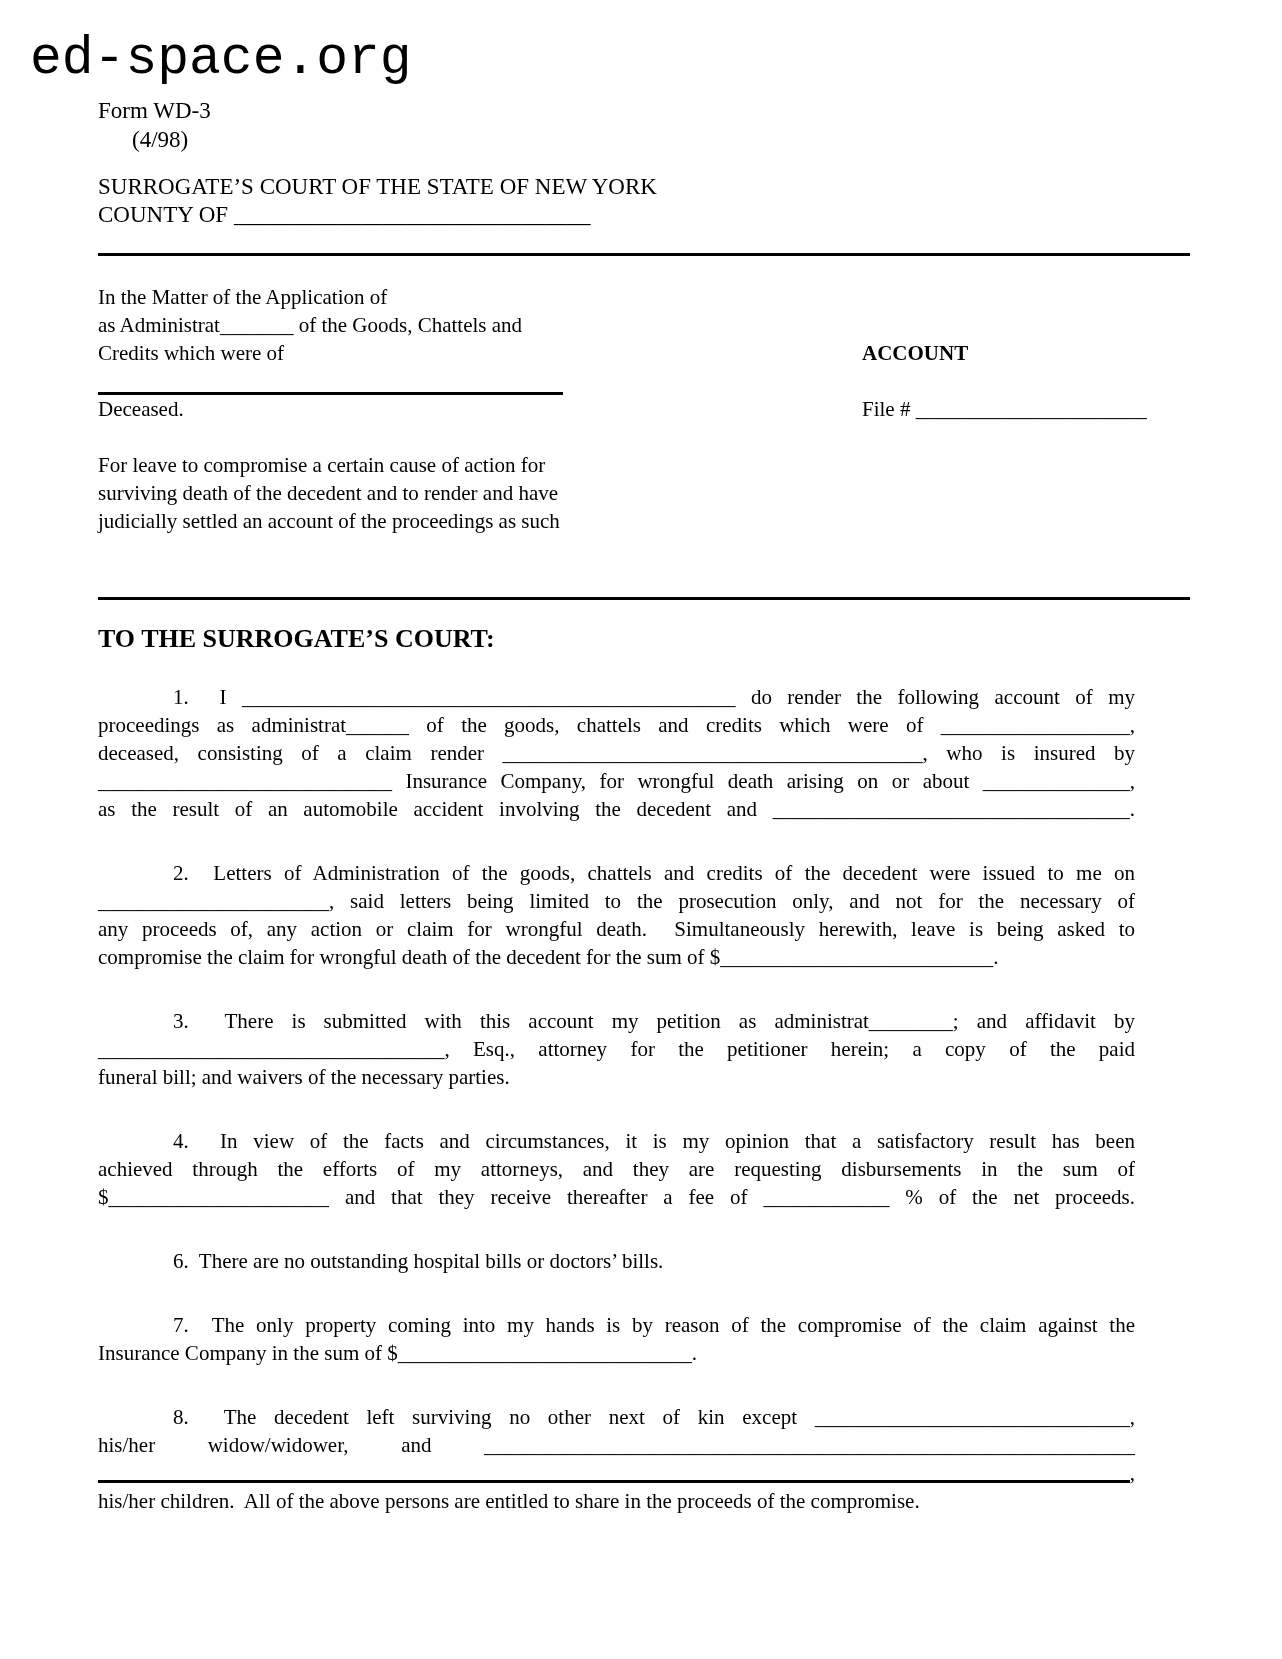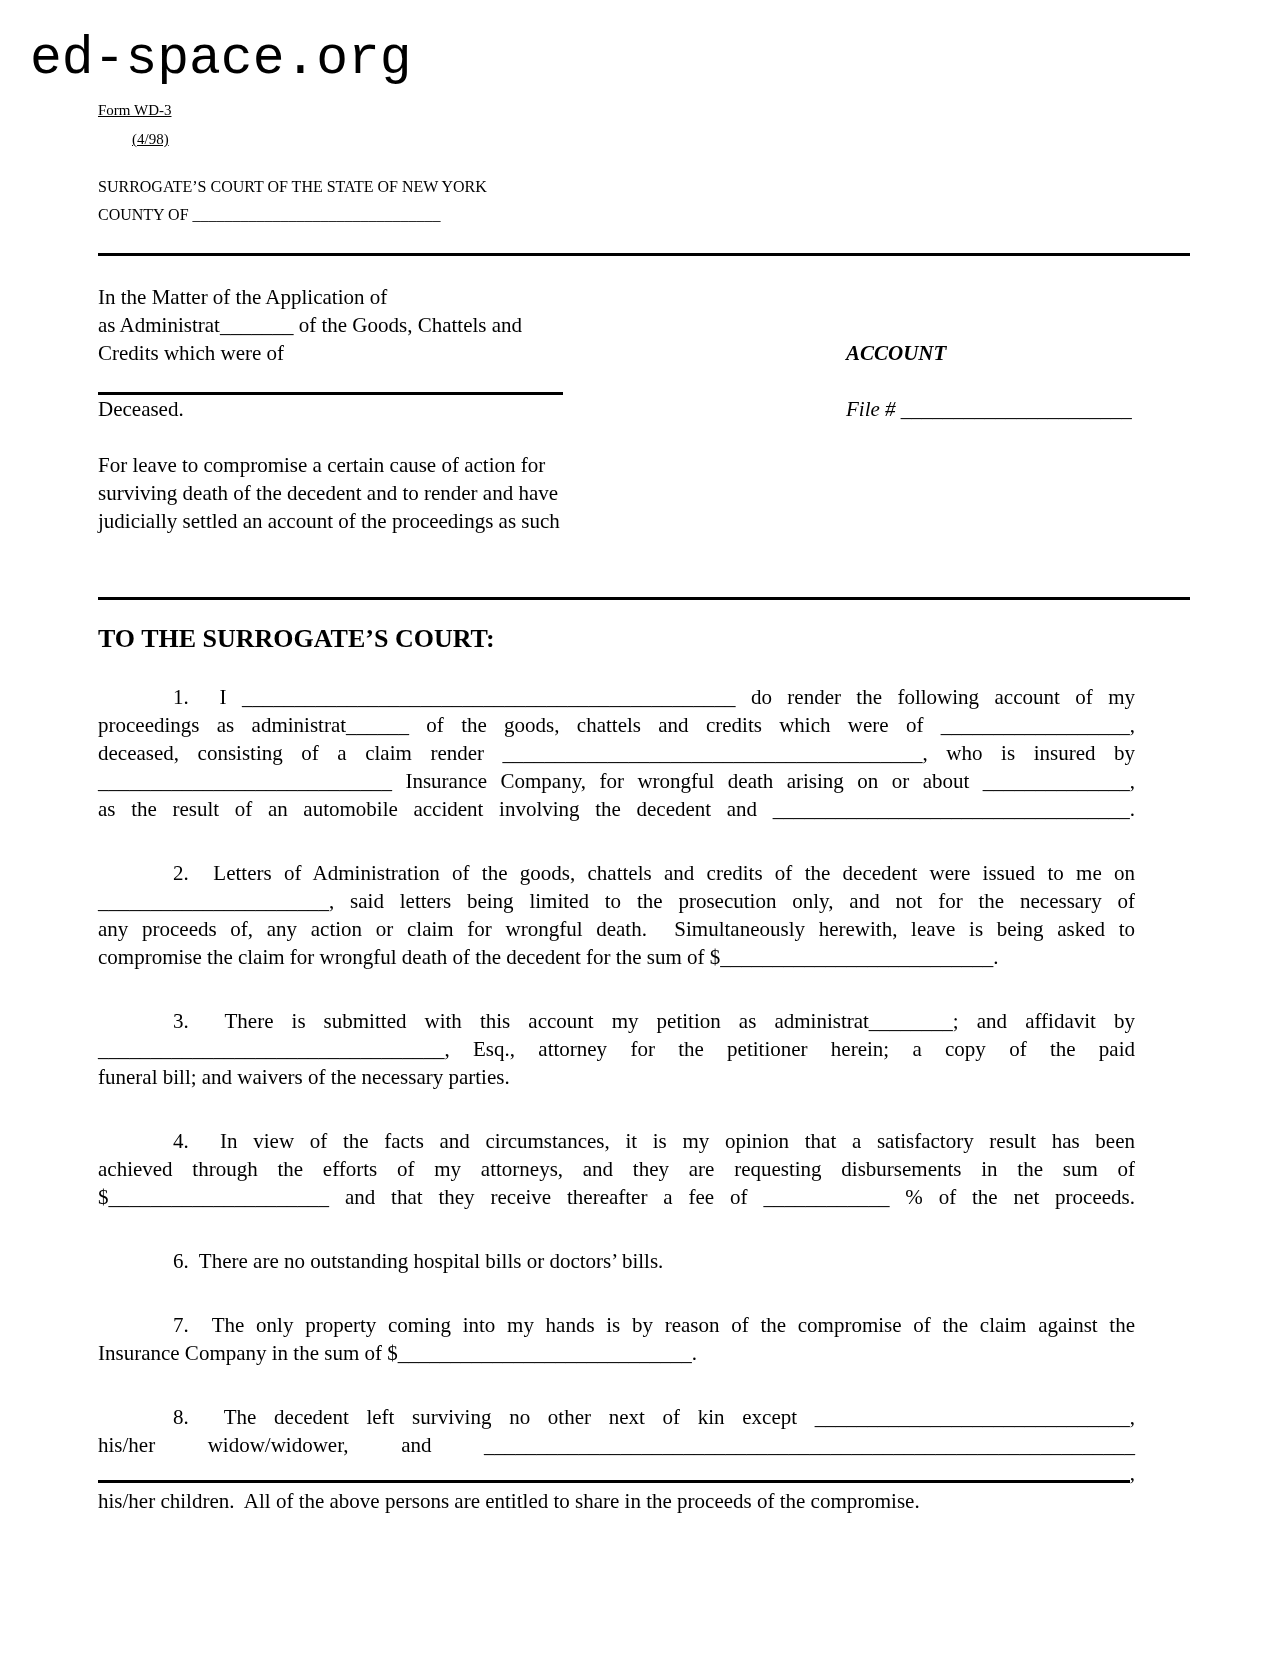--- a/index.html
+++ b/index.html
@@ -13,31 +13,31 @@
     font-family:"Liberation Serif","DejaVu Serif",serif;
     font-size:21px;line-height:28px;
     overflow:hidden;
   }
   .logo{
     position:absolute;top:28px;left:30px;
     font-family:"Liberation Mono","DejaVu Sans Mono",monospace;
     font-size:53px;line-height:62px;font-weight:400;
     white-space:nowrap;
   }
-  .form-id{padding-top:62px;font-size:15px;line-height:29px;text-decoration:underline;}
+  .form-id{padding-top:62px;font-size:23px;line-height:29px;}
   .form-version{padding-left:34px;}
-  .court-head{margin-top:19px;font-size:16px;line-height:28px;}
+  .court-head{margin-top:19px;font-size:23px;line-height:28px;}
   .rule{border:none;border-top:3px solid #000;height:0;margin:0;width:1092px;}
   .rule.top{margin-top:24px;}
   .rule.mid{margin-top:62px;}
   .caption{margin-top:27px;position:relative;height:140px;}
   .cap-line{height:28px;}
   .cap-blank{width:465px;height:25px;border-bottom:3px solid #000;}
   .deceased-line{width:494px;height:28px;text-align:left;}
-  .cap-right{position:absolute;left:748px;top:56px;font-style:italic;}
+  .cap-right{position:absolute;left:764px;top:56px;}
   .account{font-weight:bold;height:28px;}
   .file-row{margin-top:28px;height:28px;white-space:nowrap;}
   .purpose{margin-top:28px;}
   .salutation{margin-top:25px;font-weight:bold;font-size:26px;height:28px;}
   .paras{margin-top:30px;}
   .para{margin-top:36px;}
   .para:first-child{margin-top:0;}
   .line{min-height:28px;}
   .j{text-align:justify;text-align-last:justify;}
   .ind{text-indent:75px;}

